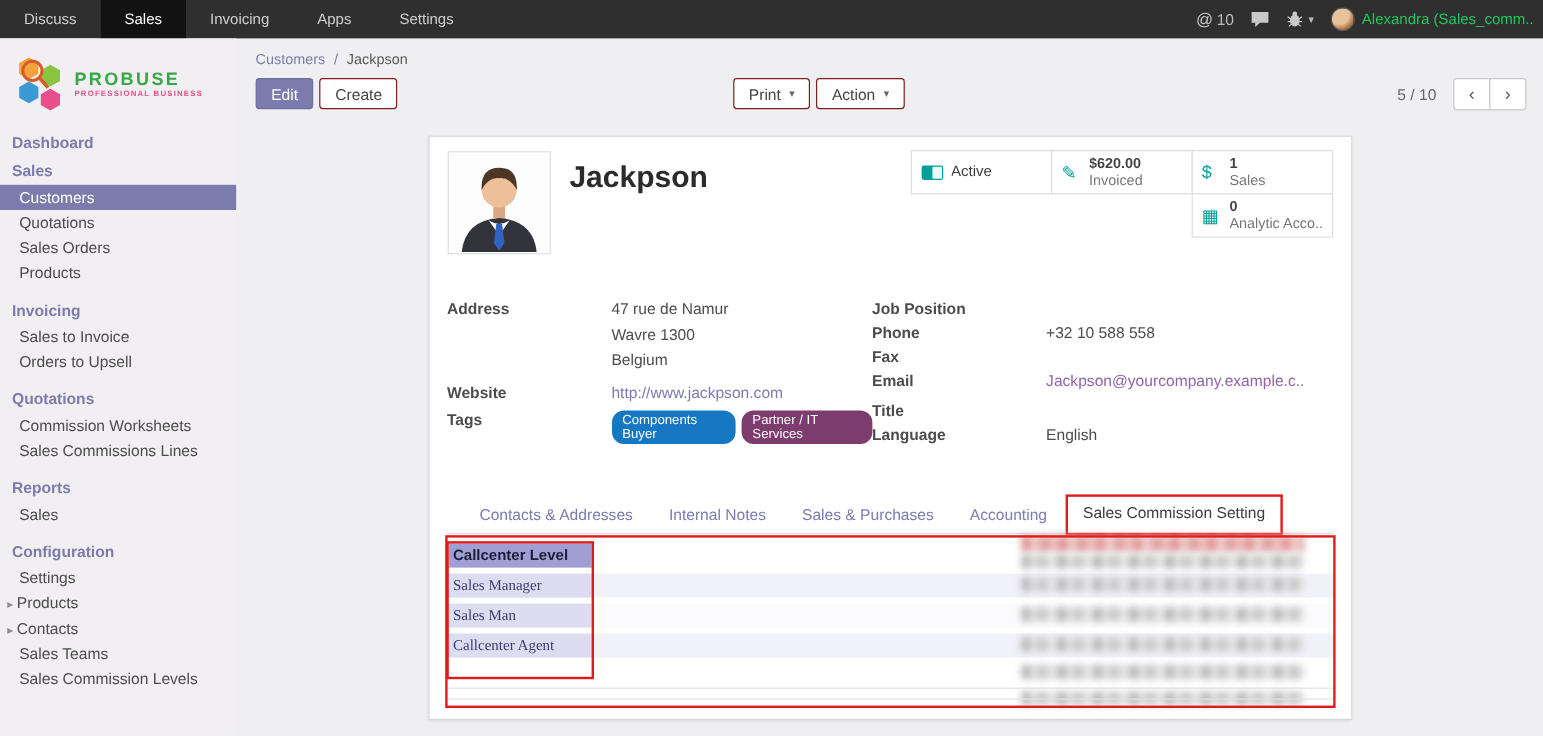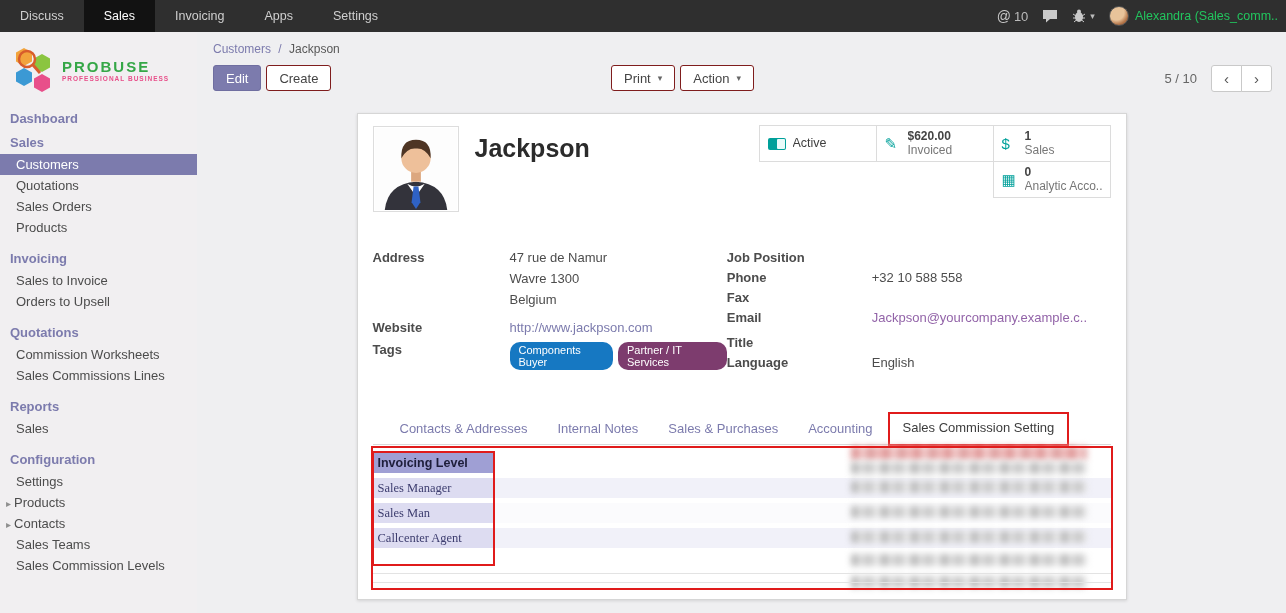--- a/index.html
+++ b/index.html
@@ -332,21 +332,21 @@
         <a class="tab active">Sales Commission Setting</a>
       </div>
 
       <div class="ctable">
 
         <div class="abs stripe" style="top:32px;background:#f1f1f9"></div>
         <div class="abs stripe" style="top:57px;background:#fbfbfd"></div>
         <div class="abs stripe" style="top:82px;background:#f1f1f9"></div>
         <div class="abs stripe" style="top:107px;background:#ffffff"></div>
 
-        <div class="abs hcell" style="top:7px">Invoicing Level</div>
+        <div class="abs hcell" style="top:7px">Callcenter Level</div>
         <div class="abs lcell" style="top:32px">Sales Manager</div>
         <div class="abs lcell" style="top:57px">Sales Man</div>
         <div class="abs lcell" style="top:82px">Callcenter Agent</div>
 
         <div class="abs blur pink" style="top:0;height:14px"></div>
         <div class="abs blur gray" style="top:16px"></div>
         <div class="abs blur gray" style="top:35px"></div>
         <div class="abs blur gray" style="top:60px"></div>
         <div class="abs blur gray" style="top:85px"></div>
         <div class="abs blur gray" style="top:108px"></div>

